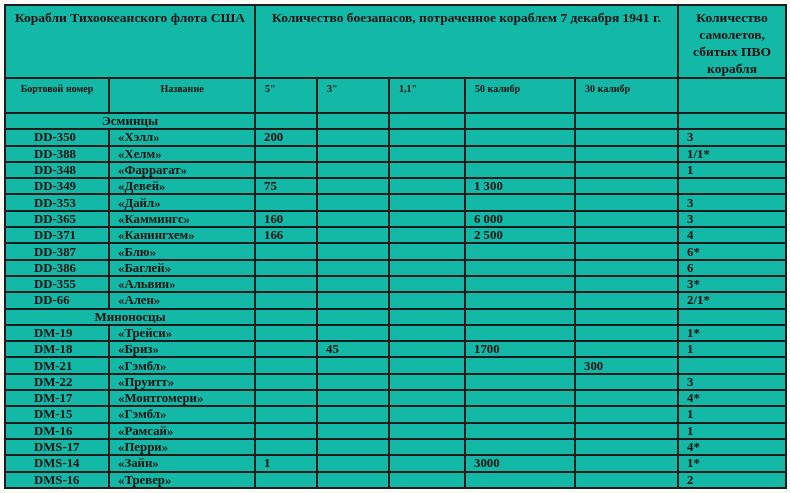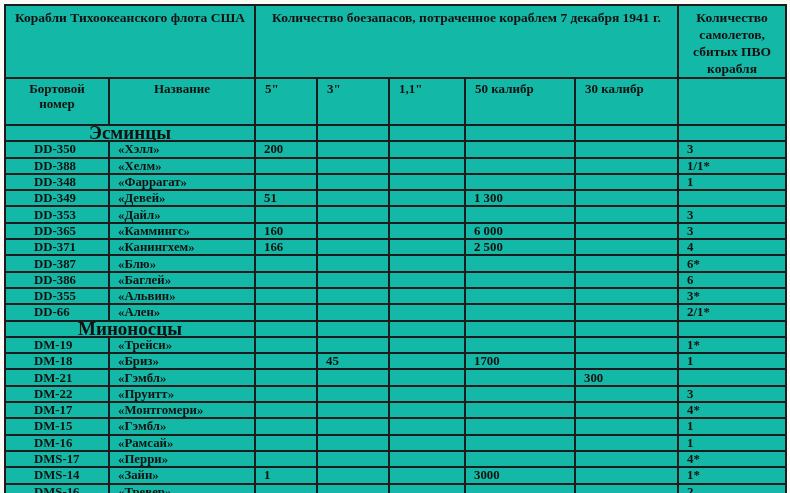--- a/index.html
+++ b/index.html
@@ -39,41 +39,41 @@
     text-align: center;
     font-size: 13.5px;
     line-height: 17px;
     padding: 3px 6px 0 6px;
     white-space: normal;
   }
   
   thead tr.col-row th {
     height: 31px;
     vertical-align: top;
-    font-size: 13px;
+    font-size: 10px;
     line-height: 15px;
-    padding: 2px 4px 12px 4px;
+    padding: 2px 4px 0 4px;
     white-space: normal;
   }
   thead tr.col-row th.center { text-align: center; }
   thead tr.col-row th.left   { text-align: left; padding-left: 9px; }
   
   tbody td {
     height: 14.3px;
     font-size: 12.8px;
     line-height: 14px;
     vertical-align: middle;
     padding: 0 2px 0 8px;
     text-align: left;
   }
   tbody td.c0 { padding-left: 28px; margin-left: 41px; }
   tbody td.section-title {
     text-align: center;
     padding: 0 2px;
-    font-size: 19px;
+    font-size: 13px;
   }
 </style>
 </head>
 <body>
 
 <div class="page">
   <table class="ammo">
     <colgroup>
       <col style="width:104px">
       <col style="width:146px">
@@ -137,21 +137,21 @@
           <td class="c2"></td>
           <td class="c3"></td>
           <td class="c4"></td>
           <td class="c5"></td>
           <td class="c6"></td>
           <td class="c7">1</td>
         </tr>
         <tr>
           <td class="c0">DD-349</td>
           <td class="c1">«Девей»</td>
-          <td class="c2">51</td>
+          <td class="c2">75</td>
           <td class="c3"></td>
           <td class="c4"></td>
           <td class="c5">1 300</td>
           <td class="c6"></td>
           <td class="c7"></td>
         </tr>
         <tr>
           <td class="c0">DD-353</td>
           <td class="c1">«Дайл»</td>
           <td class="c2"></td>

